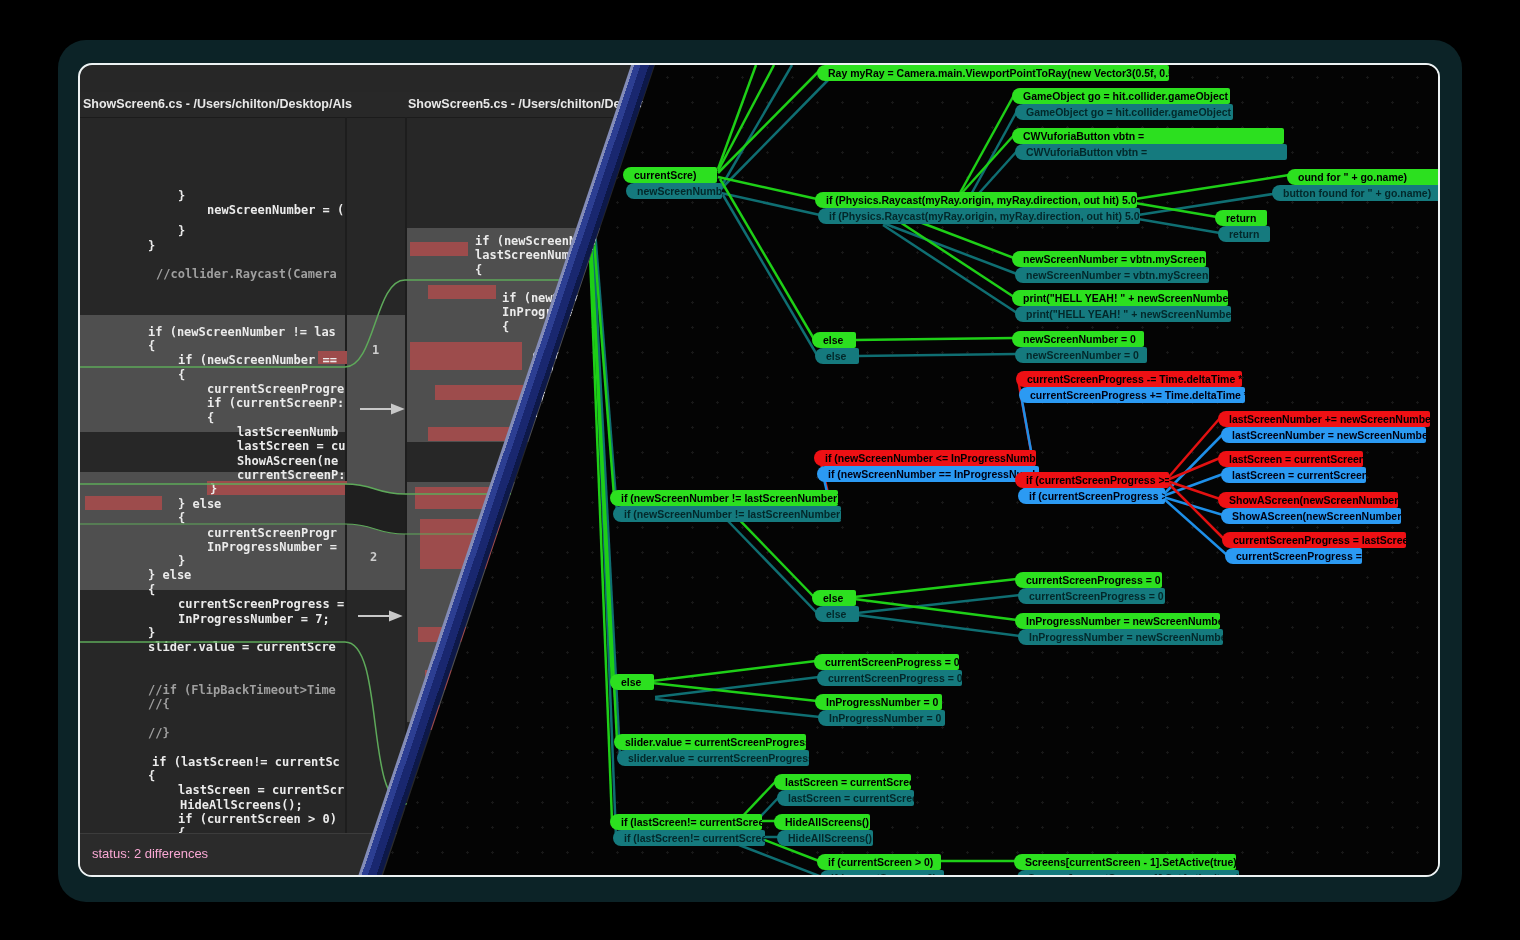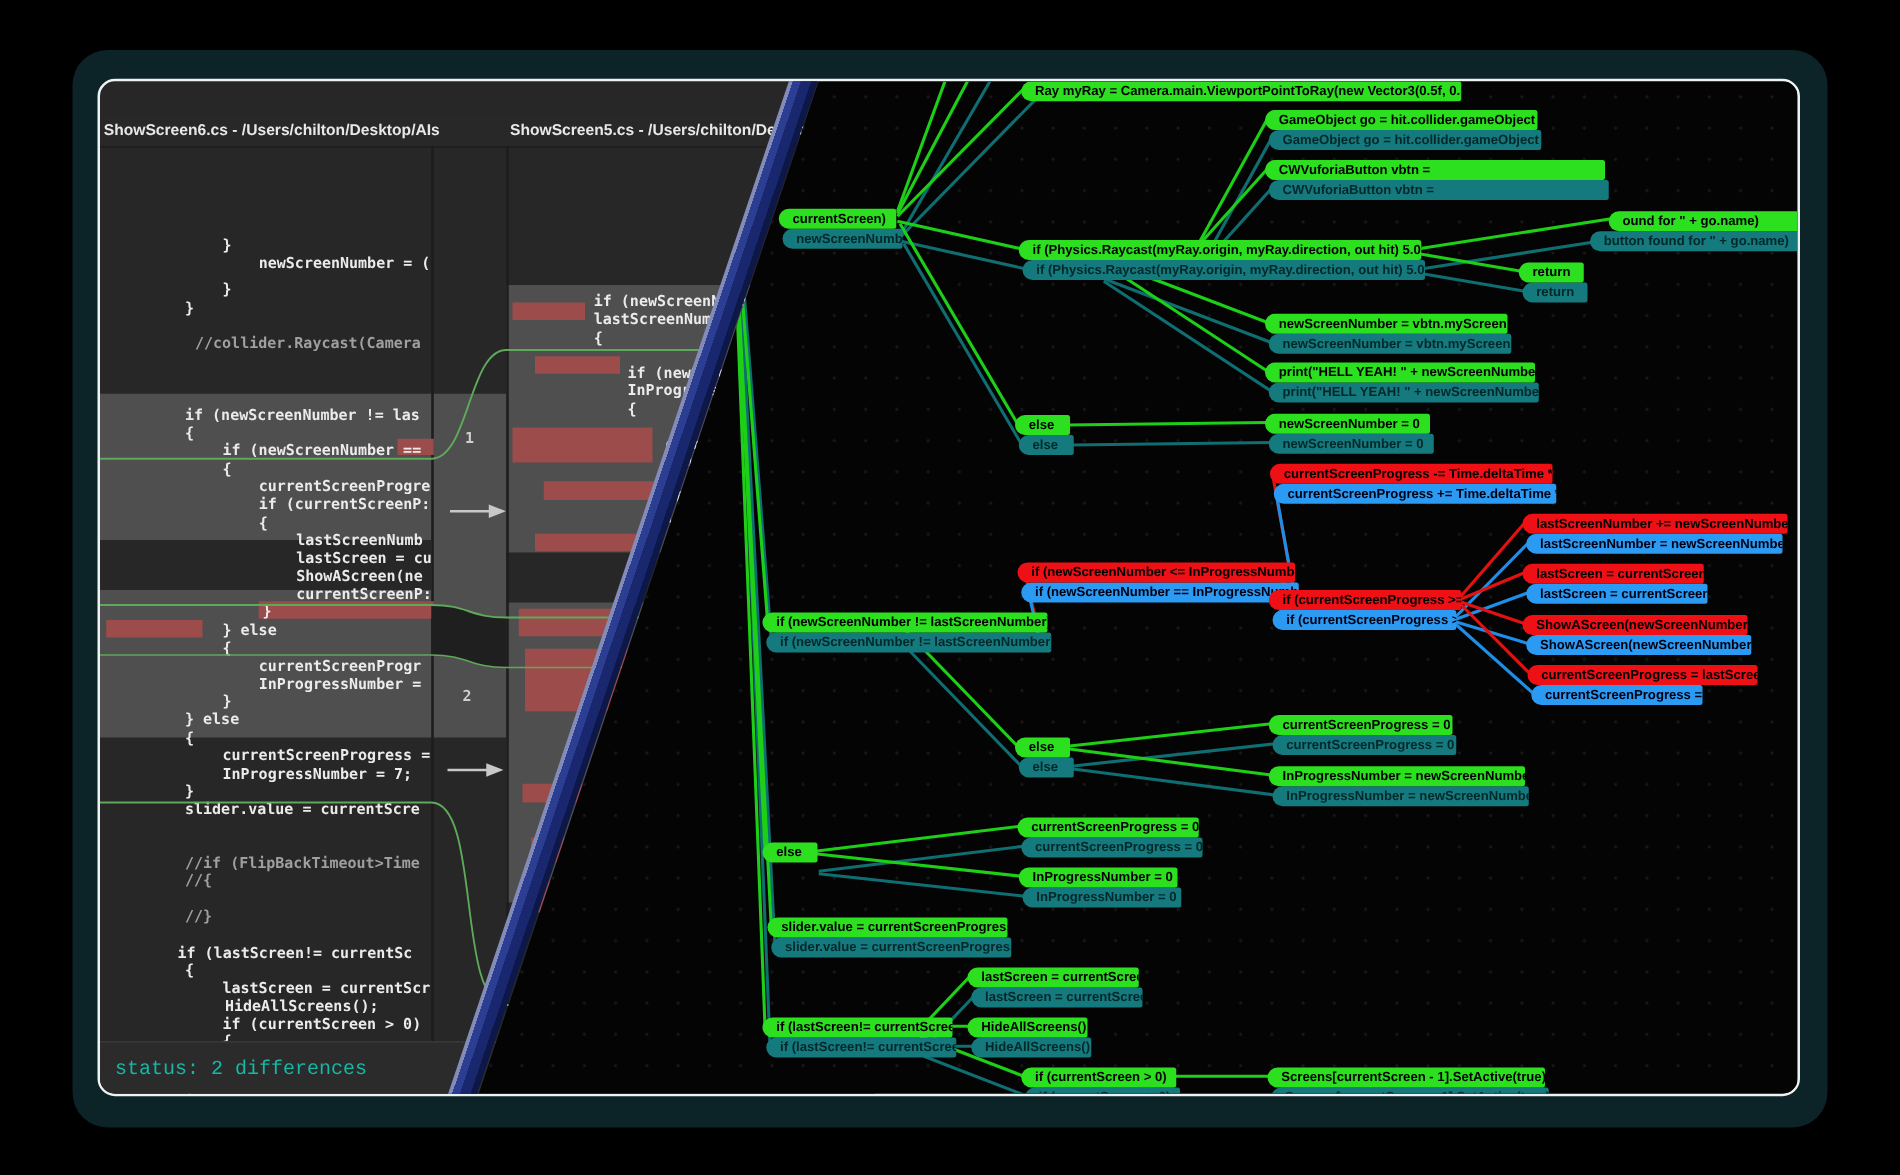--- a/index.html
+++ b/index.html
@@ -23,21 +23,21 @@
   .lightsec{position:absolute;background:#4f4f4f;}
   .vline{position:absolute;top:0;width:2px;height:716px;background:#1d1d1d;}
   .codeline{position:absolute;font-family:"DejaVu Sans Mono","Liberation Mono",monospace;
             font-size:12px;font-weight:bold;color:#ebebeb;white-space:nowrap;line-height:13px;}
   .codeline.com{color:#9f9f9f;}
   .redmark{position:absolute;background:#9d4c4c;}
   .gutter-arrow{position:absolute;color:#cfcfcf;font-family:"DejaVu Sans Mono",monospace;
                 font-size:12px;font-weight:bold;}
   .statusbar{position:absolute;left:0;top:768px;width:620px;height:42px;background:#2b2b2b;
              border-top:1px solid #3c3c3c;z-index:1;}
-  .status{position:absolute;left:12px;top:12px;font-size:16px;color:#14b8a6;font-family:Liberation Mono, monospace;}
+  .status{position:absolute;left:12px;top:12px;font-size:13px;color:#f9a8d4;}
   .ribbons{position:absolute;left:0;top:52px;z-index:1;}
 
   
   .seam{position:absolute;left:557px;top:-14px;width:22px;height:884px;z-index:2;
         transform-origin:22px 0;transform:rotate(18.6deg);
         background:linear-gradient(90deg,#838cb8 0 3px,#2c3e92 3px 9px,#19276f 9px 17px,#0d1848 17px 22px);}
 
   
   .graph{position:absolute;inset:0;z-index:3;background-color:#040404;
          background-image:radial-gradient(#181818 1.1px,transparent 1.4px);background-size:25px 25px;
@@ -125,21 +125,21 @@
           <div class="codeline" style="left: 98px; top: 438px;">}</div>
           <div class="codeline" style="left: 68px; top: 452px;">} else</div>
           <div class="codeline" style="left: 68px; top: 467px;">{</div>
           <div class="codeline" style="left: 98px; top: 481px;">currentScreenProgress =</div>
           <div class="codeline" style="left: 98px; top: 496px;">InProgressNumber = 7;</div>
           <div class="codeline" style="left: 68px; top: 510px;">}</div>
           <div class="codeline" style="left: 68px; top: 524px;">slider.value = currentScre</div>
           <div class="codeline com" style="left: 68px; top: 567px;">//if (FlipBackTimeout&gt;Time</div>
           <div class="codeline com" style="left: 68px; top: 581px;">//{</div>
           <div class="codeline com" style="left: 68px; top: 610px;">//}</div>
-          <div class="codeline" style="left: 62px; top: 639px; text-align: right;">if (lastScreen!= currentSc</div>
+          <div class="codeline" style="left: 72px; top: 639px; text-align: right;">if (lastScreen!= currentSc</div>
           <div class="codeline" style="left: 68px; top: 653px;">{</div>
           <div class="codeline" style="left: 98px; top: 667px;">lastScreen = currentScr</div>
           <div class="codeline" style="left: 100px; top: 682px;">HideAllScreens();</div>
           <div class="codeline" style="left: 98px; top: 696px;">if (currentScreen &gt; 0)</div>
           <div class="codeline" style="left: 98px; top: 710px;">{</div>
           <div class="codeline" style="left: 127px; top: 725px;">Screens[currentScr</div>
           <div class="codeline" style="left: 98px; top: 739px;">}</div>
           <div class="codeline" style="left: 68px; top: 753px;">}</div>
           <div class="codeline" style="left: 395px; top: 118px;">if (newScreenNumbe</div>
           <div class="codeline" style="left: 395px; top: 132px;">lastScreenNumber)</div>
@@ -239,21 +239,21 @@
           <line x1="1087" y1="417" x2="1144" y2="474" stroke="#e31111" stroke-width="2.5"></line>
           <line x1="1083" y1="433" x2="1147" y2="490" stroke="#1e8fe8" stroke-width="2.5"></line>
         </svg>
       <div id="nodes">
           <div class="gnode g" style="left: 737px; top: 0px; width: 352px;">Ray myRay = Camera.main.ViewportPointToRay(new Vector3(0.5f, 0.5...</div>
           <div class="gnode t" style="left: 935px; top: 39px; width: 218px;">GameObject go = hit.collider.gameObject</div>
           <div class="gnode g" style="left: 932px; top: 23px; width: 218px;">GameObject go = hit.collider.gameObject</div>
           <div class="gnode t" style="left: 935px; top: 79px; width: 272px;">CWVuforiaButton vbtn =</div>
           <div class="gnode g" style="left: 932px; top: 63px; width: 272px;">CWVuforiaButton vbtn =</div>
           <div class="gnode t" style="left: 546px; top: 118px; width: 96px;">newScreenNumbe)</div>
-          <div class="gnode g" style="left: 543px; top: 102px; width: 94px;">currentScreen)</div>
+          <div class="gnode g" style="left: 543px; top: 102px; width: 94px;">currentScre)</div>
           <div class="gnode t" style="left: 738px; top: 143px; width: 322px;">if (Physics.Raycast(myRay.origin, myRay.direction, out hit) 5.0f...</div>
           <div class="gnode g" style="left: 735px; top: 127px; width: 322px;">if (Physics.Raycast(myRay.origin, myRay.direction, out hit) 5.0f...</div>
           <div class="gnode t" style="left: 1192px; top: 120px; width: 170px;">button found for " + go.name)</div>
           <div class="gnode g" style="left: 1207px; top: 104px; width: 154px;">ound for " + go.name)</div>
           <div class="gnode t" style="left: 1138px; top: 161px; width: 52px;">return</div>
           <div class="gnode g" style="left: 1135px; top: 145px; width: 52px;">return</div>
           <div class="gnode t" style="left: 935px; top: 202px; width: 194px;">newScreenNumber = vbtn.myScreen</div>
           <div class="gnode g" style="left: 932px; top: 186px; width: 194px;">newScreenNumber = vbtn.myScreen</div>
           <div class="gnode t" style="left: 935px; top: 241px; width: 216px;">print("HELL YEAH! " + newScreenNumber)</div>
           <div class="gnode g" style="left: 932px; top: 225px; width: 216px;">print("HELL YEAH! " + newScreenNumber)</div>

